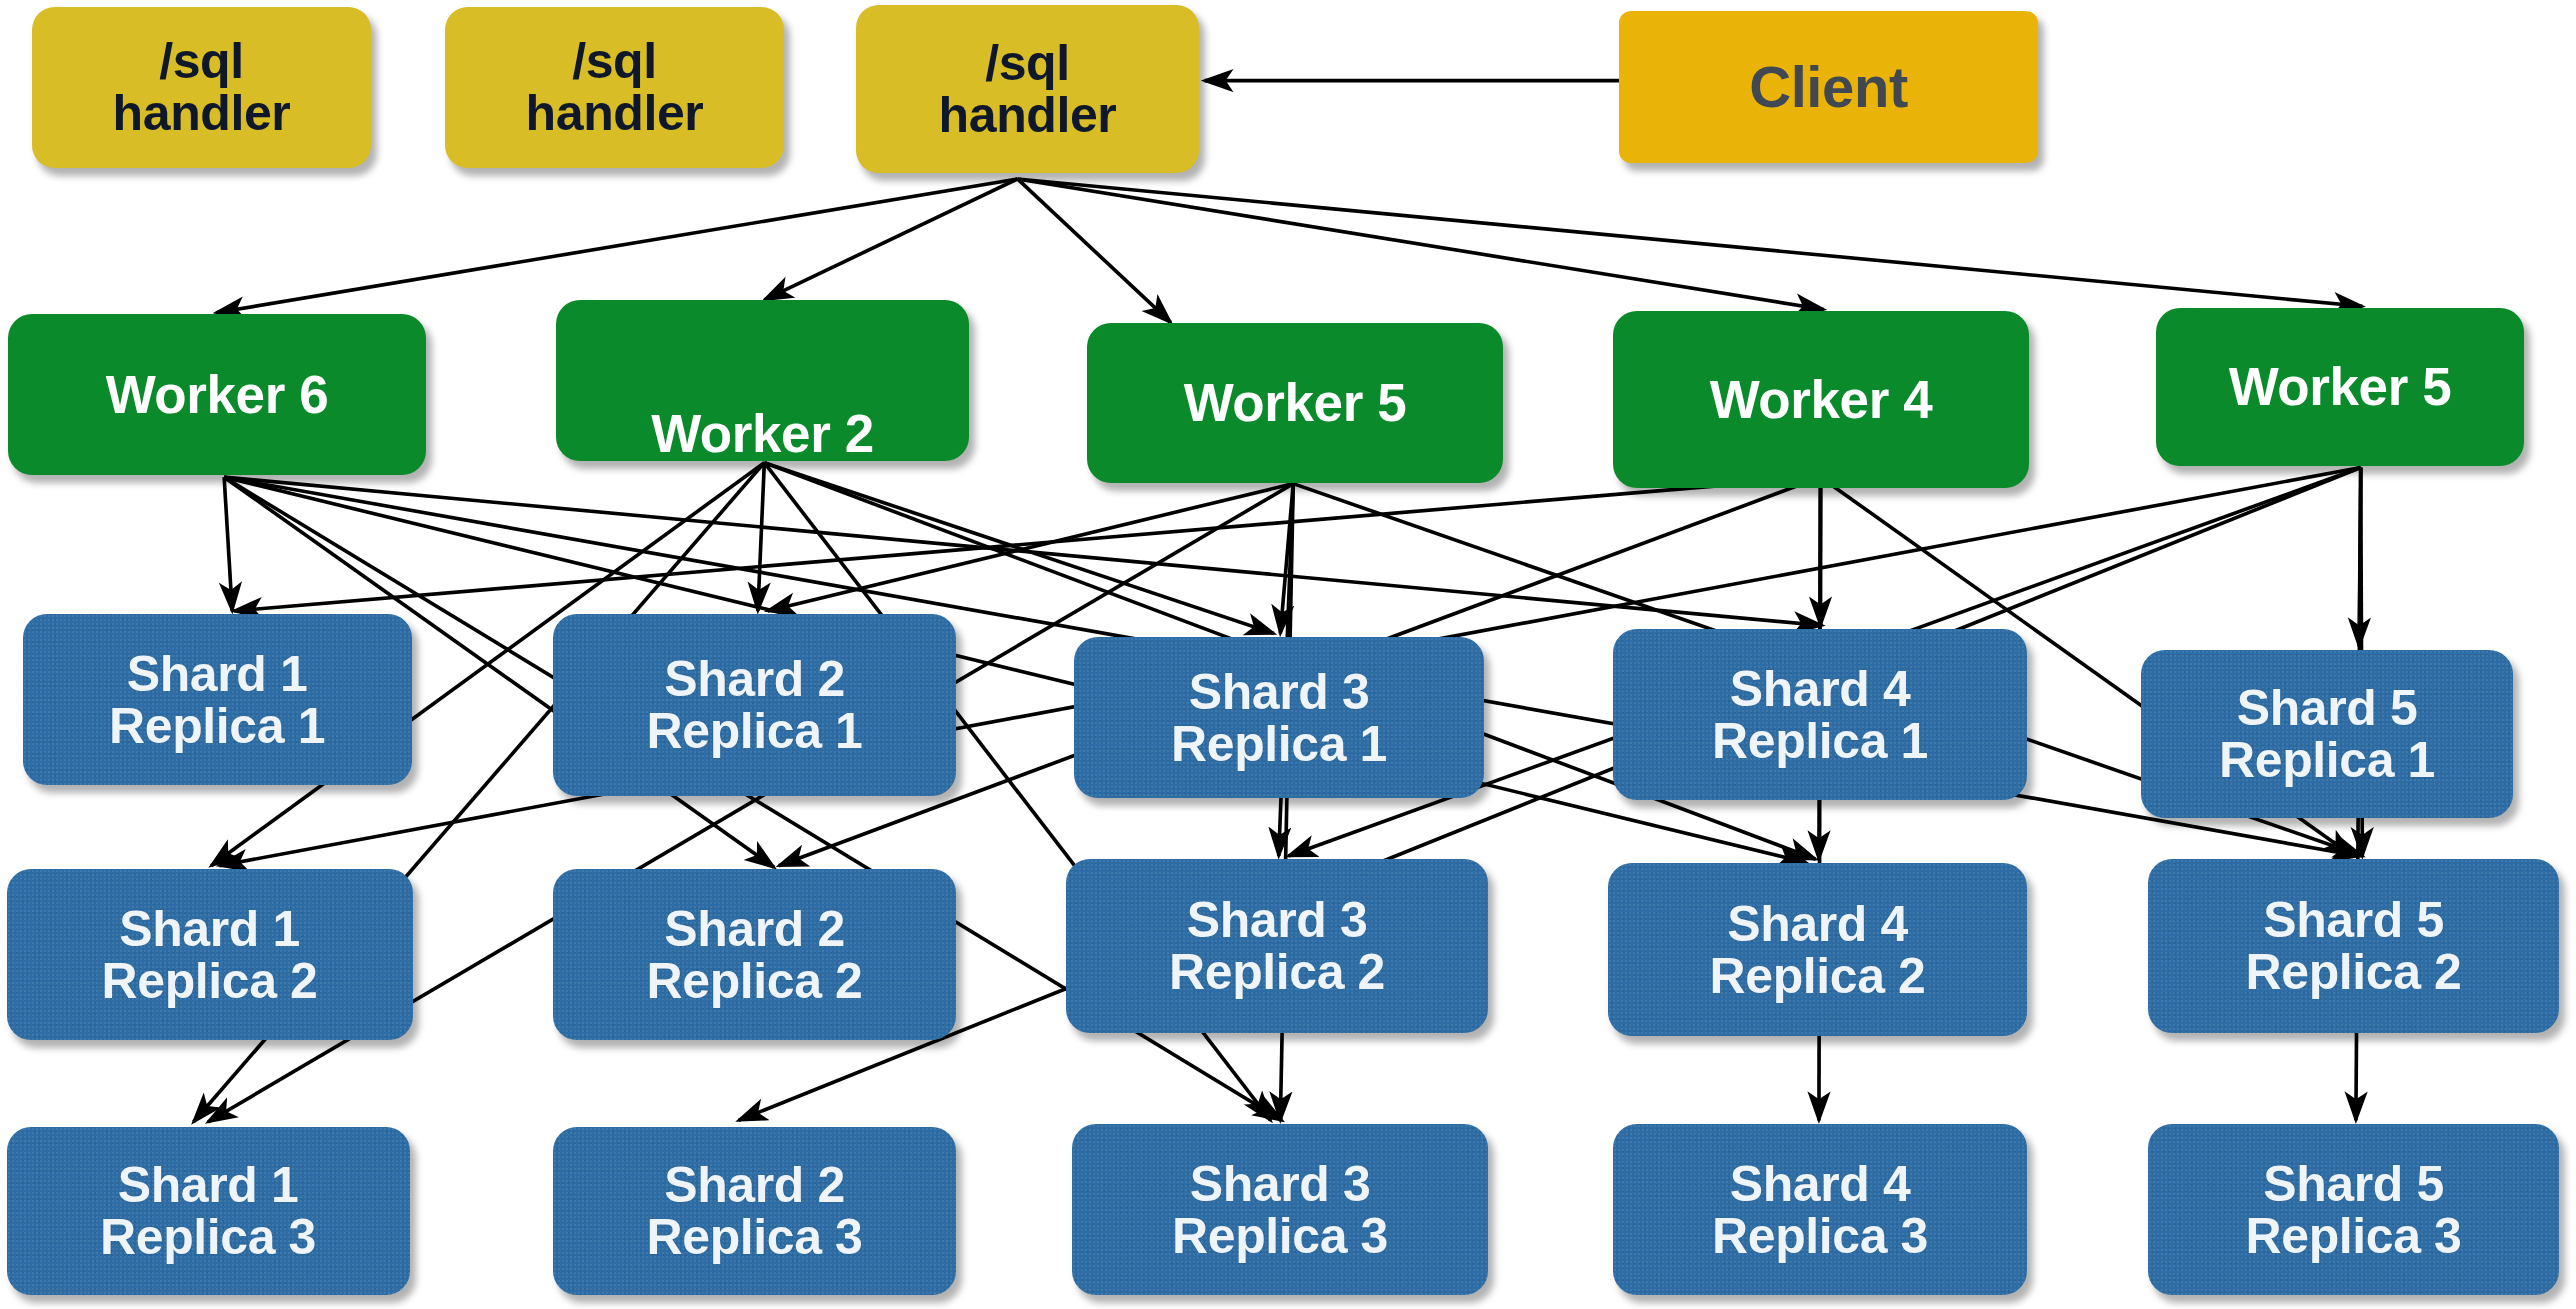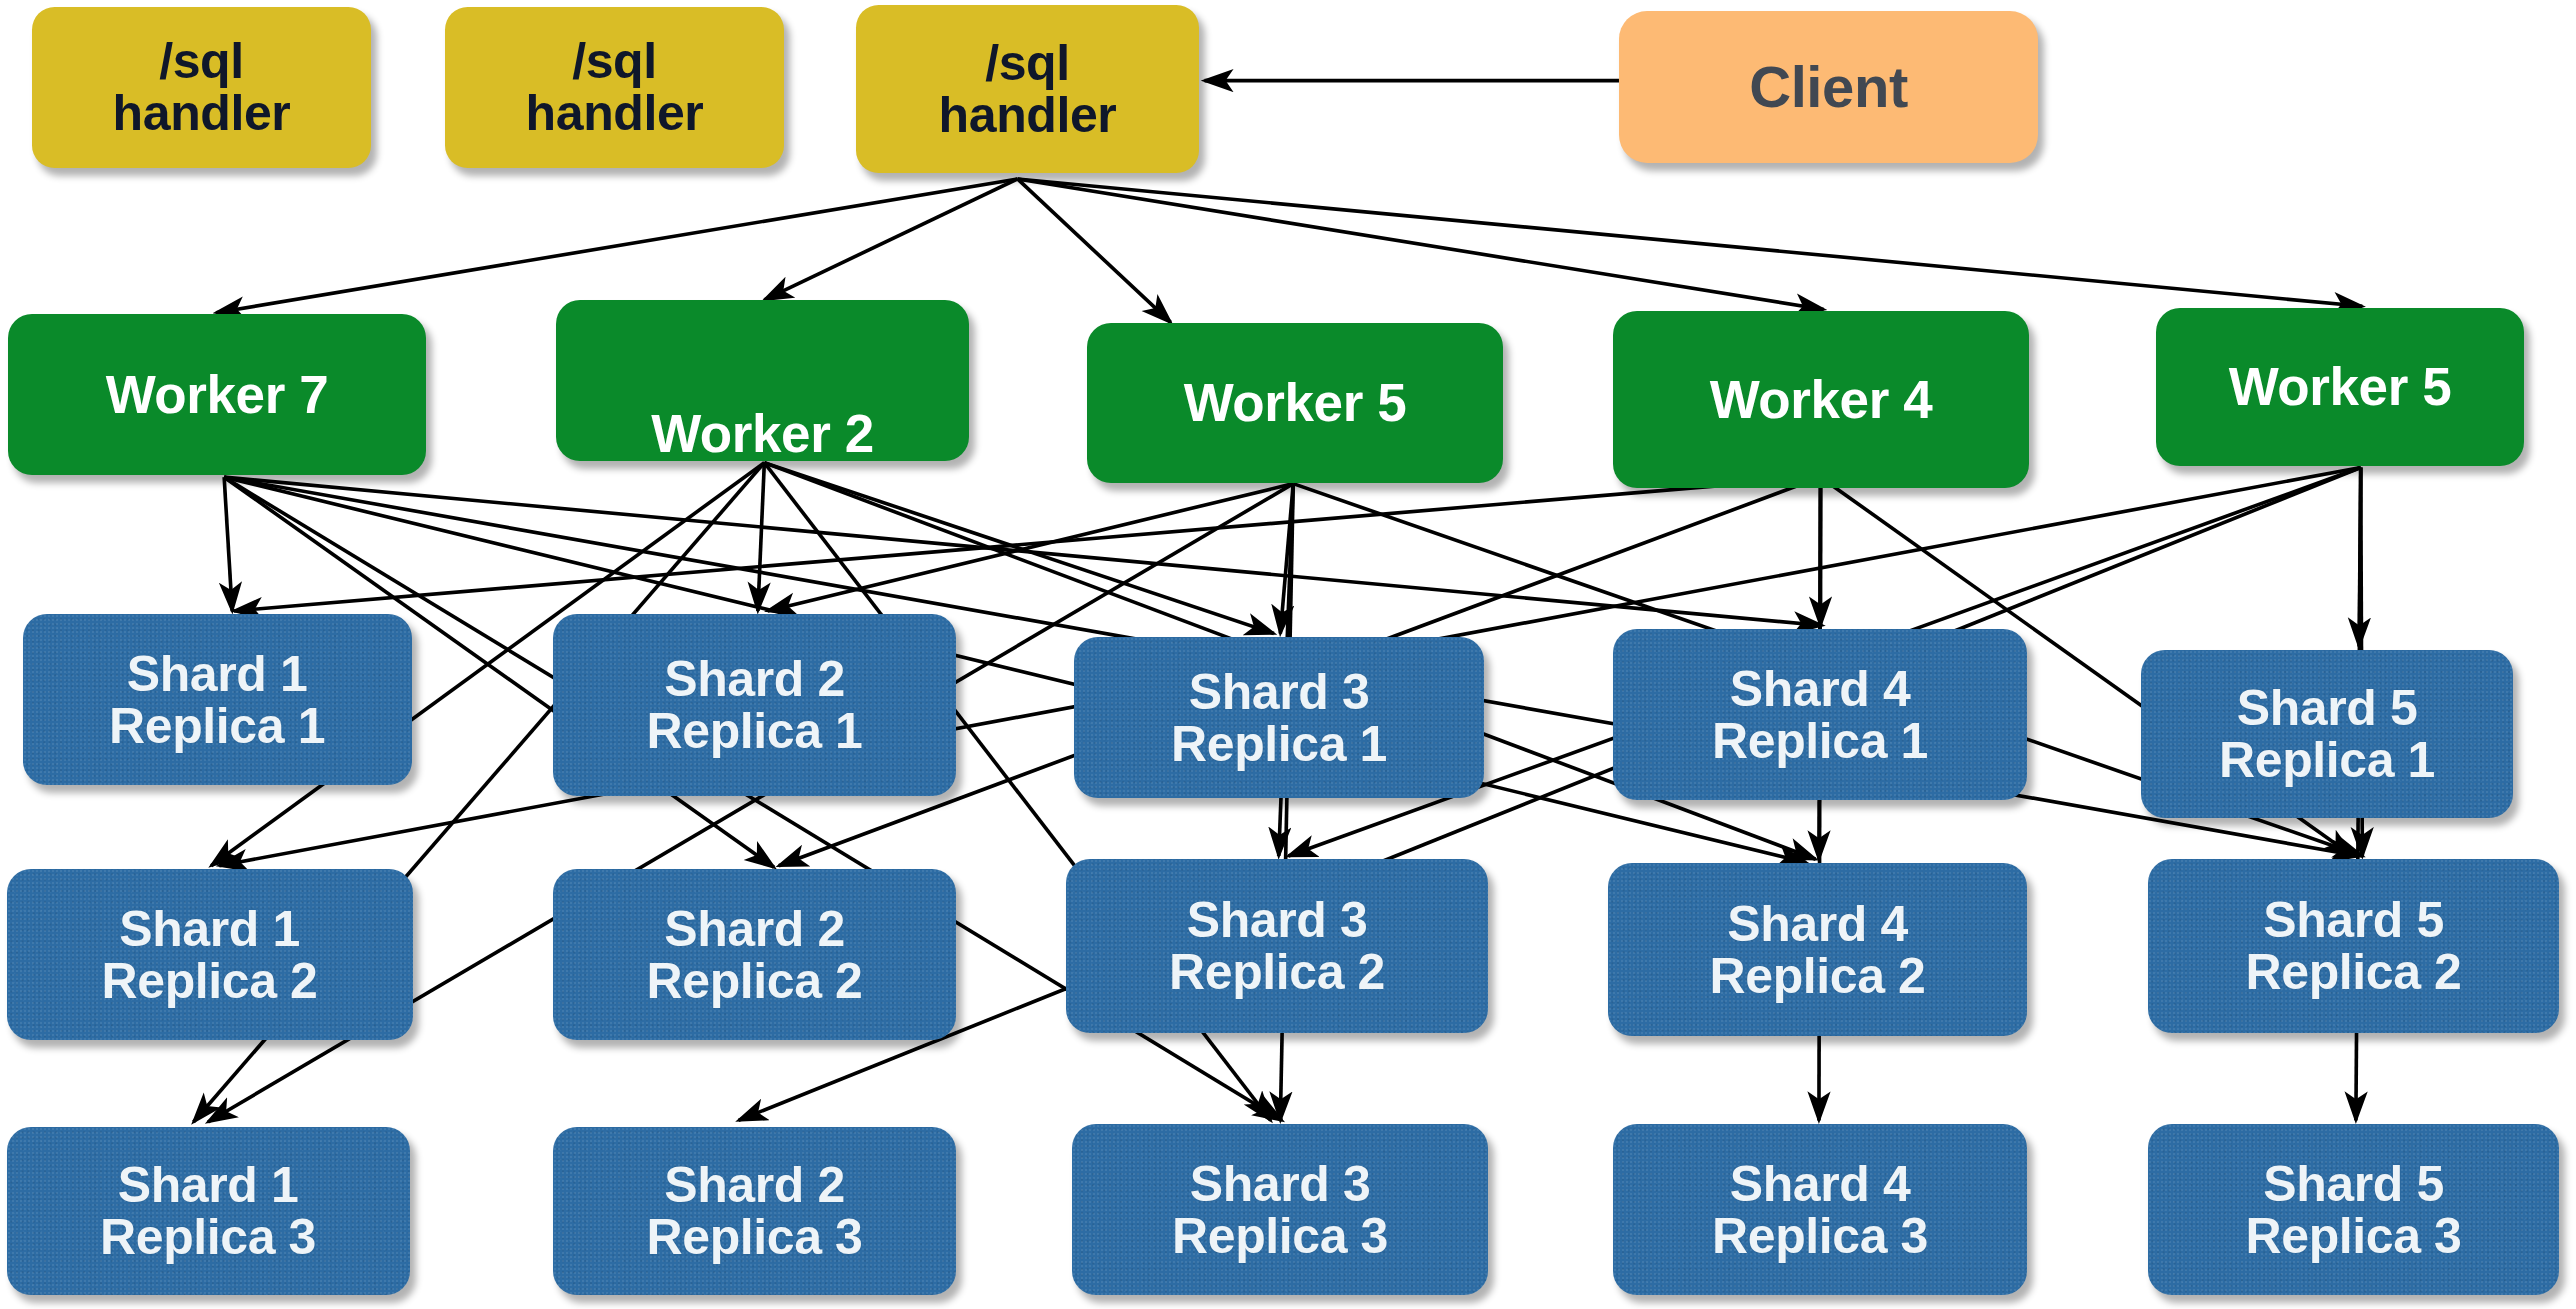--- a/index.html
+++ b/index.html
@@ -45,24 +45,24 @@
     white-space: pre-line;
     display: block;
     width: 100%;
   }
   .node-handler {
     background: #d9bd26;
     color: #0f172a;
     font-size: 50px;
   }
   .node-client {
-    background: #fdba74;
+    background: #eab308;
     color: #414852;
     font-size: 58px;
-    border-radius: 28px;
+    border-radius: 12px;
   }
   .node-worker {
     background: #0a8a2a;
     color: #ffffff;
     font-size: 53px;
     border-radius: 24px;
   }
   .node-shard {
     color: #eef4f8;
     font-size: 50px;
@@ -137,21 +137,21 @@
 handler</span>
       </div>
       <div class="node node-handler" style="left: 856px; top: 4.8px; width: 343px; height: 168px;">
         <span class="label">/sql
 handler</span>
       </div>
       <div class="node node-client" style="left: 1619px; top: 11.3px; width: 419px; height: 152px;">
         <span class="label">Client</span>
       </div>
       <div class="node node-worker" style="left: 8px; top: 314px; width: 418px; height: 161px;">
-        <span class="label">Worker 7</span>
+        <span class="label">Worker 6</span>
       </div>
       <div class="node node-worker" style="left: 556px; top: 300px; width: 413px; height: 161px; align-items: flex-end;">
         <span class="label">Worker 2</span>
       </div>
       <div class="node node-worker" style="left: 1087px; top: 323px; width: 416px; height: 160px;">
         <span class="label">Worker 5</span>
       </div>
       <div class="node node-worker" style="left: 1613px; top: 311px; width: 416px; height: 177px;">
         <span class="label">Worker 4</span>
       </div>

